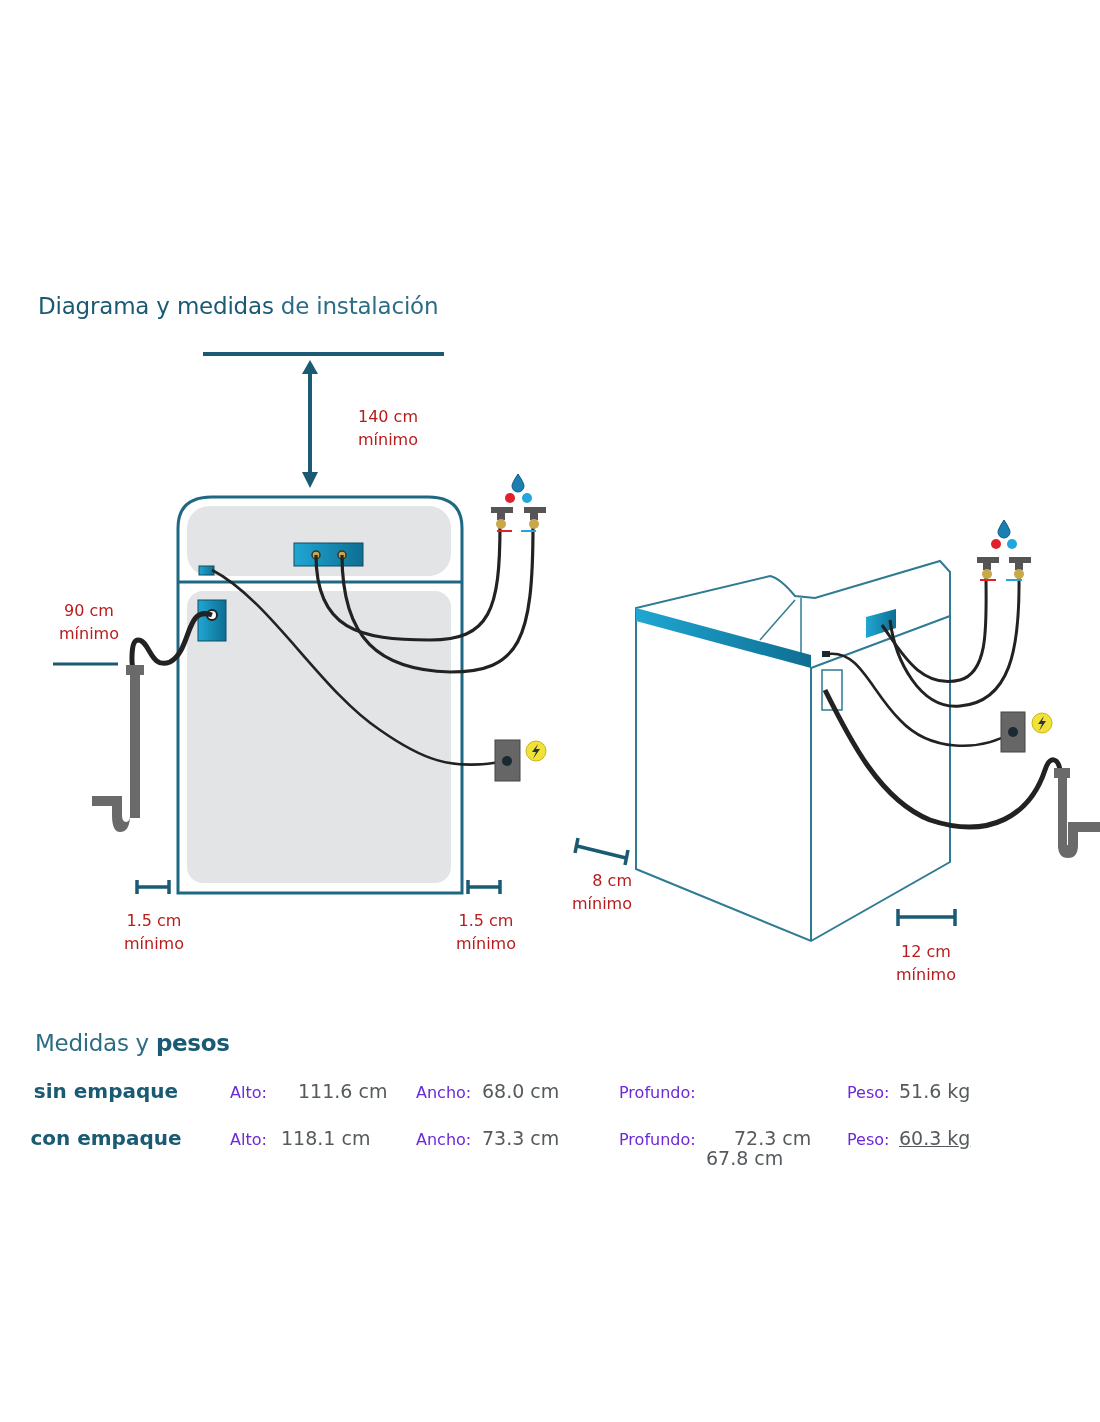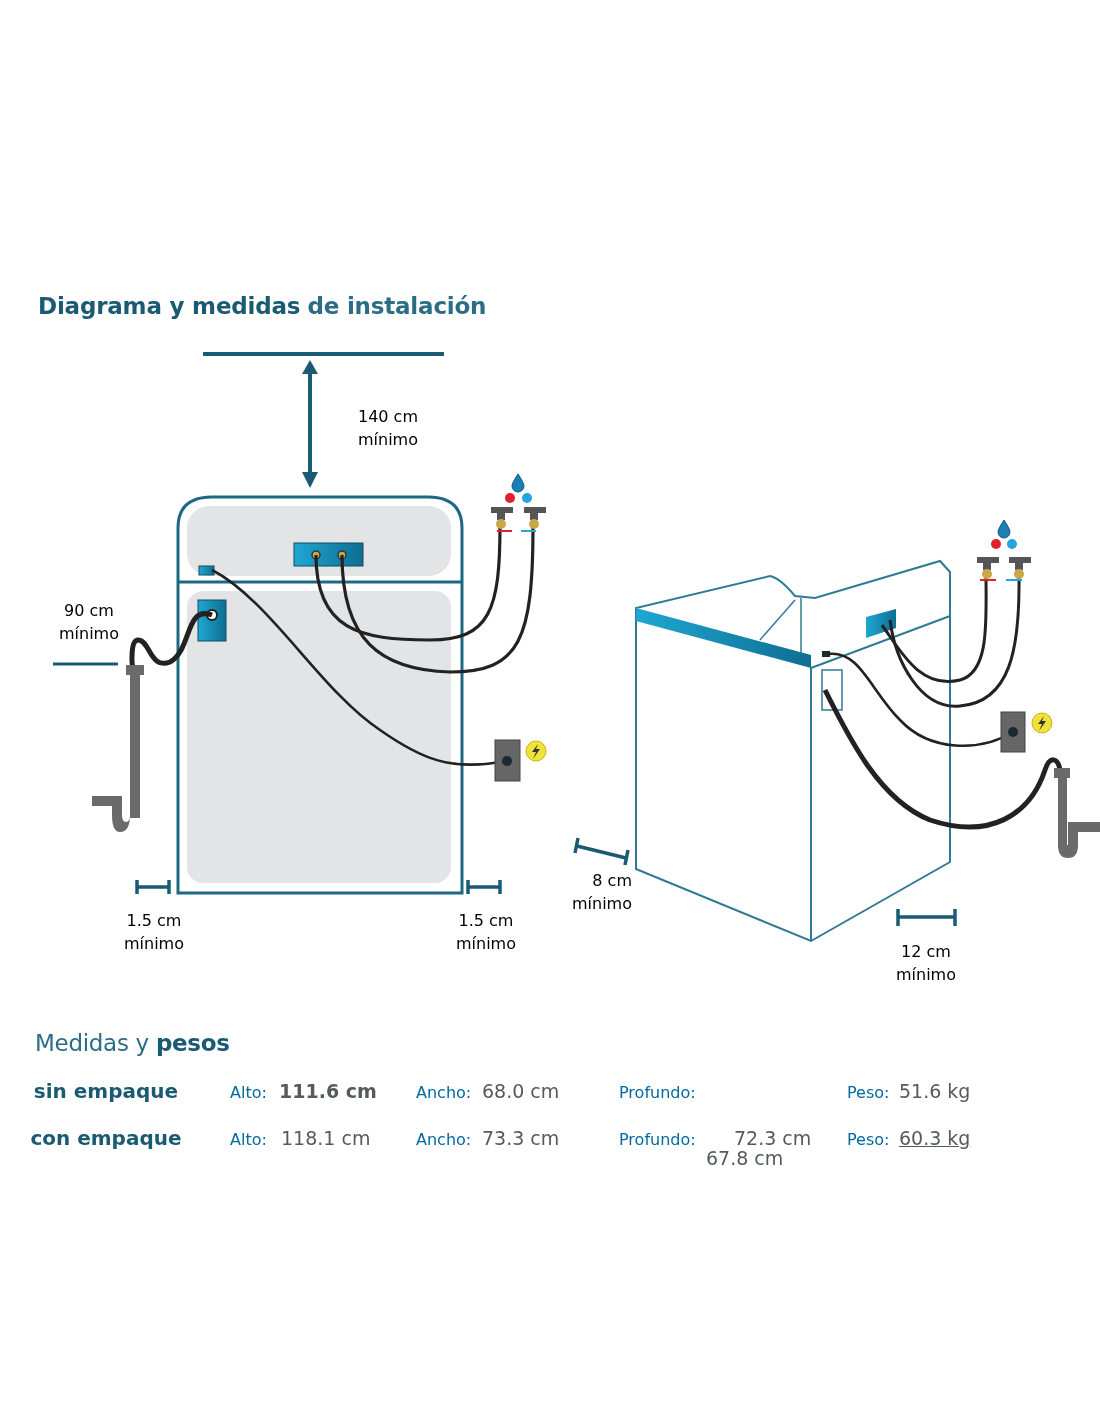--- a/index.html
+++ b/index.html
@@ -1,26 +1,26 @@
 <!DOCTYPE html>
 <html><head>
 <meta charset="utf-8">
 <style>
   html, body { margin: 0; padding: 0; background: #ffffff; }
   body { width: 1100px; height: 1422px; position: relative; overflow: hidden;
          font-family: "DejaVu Sans", "Liberation Sans", sans-serif; }
   .title { position: absolute; left: 38px; top: 293px; font-size: 23px; color: #1a5a73; letter-spacing: -0.2px; white-space: nowrap; }
-  .title b { font-weight: bold; }
-  .title .light { font-weight: bold; color: #2c6d86; }
+  .title b { font-weight: normal; }
+  .title .light { font-weight: normal; color: #2c6d86; }
   svg.diagram { position: absolute; left: 0; top: 0; }
-  .lbl { position: absolute; font-size: 16px; line-height: 23px; color: #000000; text-align: center; font-weight: normal; }
+  .lbl { position: absolute; font-size: 16px; line-height: 23px; color: #b91c1c; text-align: center; font-weight: normal; }
   .mp-title { position: absolute; left: 35px; top: 1030px; font-size: 23px; color: #2c6d86; white-space: nowrap; letter-spacing: -0.3px;}
   .mp-title b { font-weight: bold; color: #1a5a73; }
   .row-label { position: absolute; font-size: 20px; font-weight: bold; color: #1a5a73; text-align: center; width: 200px; white-space: nowrap; }
-  .k { position: absolute; font-size: 16px; color: #0369a1; white-space: nowrap; }
+  .k { position: absolute; font-size: 16px; color: #6d28d9; white-space: nowrap; }
   .v { position: absolute; font-size: 19px; color: #555a5c; white-space: nowrap; }
 </style>
 </head>
 <body>
 
 <div class="title">
   <b>Diagrama y medidas</b>
   <span class="light">de instalación</span>
 </div>
 
@@ -192,21 +192,21 @@
 </div>
 
 <div class="mp-title">
   <span>Medidas y</span>
   <b>pesos</b>
 </div>
 
 <div>
   <div class="row-label" style="left:6px; top:1079px;">sin empaque</div>
   <div class="k" style="left:230px; top:1083px;">Alto:</div>
-  <div class="v" style="left:279px; top:1080px;font-weight:bold;">111.6 cm</div>
+  <div class="v" style="left:298px; top:1080px;">111.6 cm</div>
   <div class="k" style="left:416px; top:1083px;">Ancho:</div>
   <div class="v" style="left:482px; top:1080px;">68.0 cm</div>
   <div class="k" style="left:619px; top:1083px;">Profundo:</div>
   <div class="v" style="left:706px; top:1136px;margin-top:11px;">67.8 cm</div>
   <div class="k" style="left:847px; top:1083px;">Peso:</div>
   <div class="v" style="left:899px; top:1080px;">51.6 kg</div>
 </div>
 
 <div>
   <div class="row-label" style="left:6px; top:1126px;">con empaque</div>

